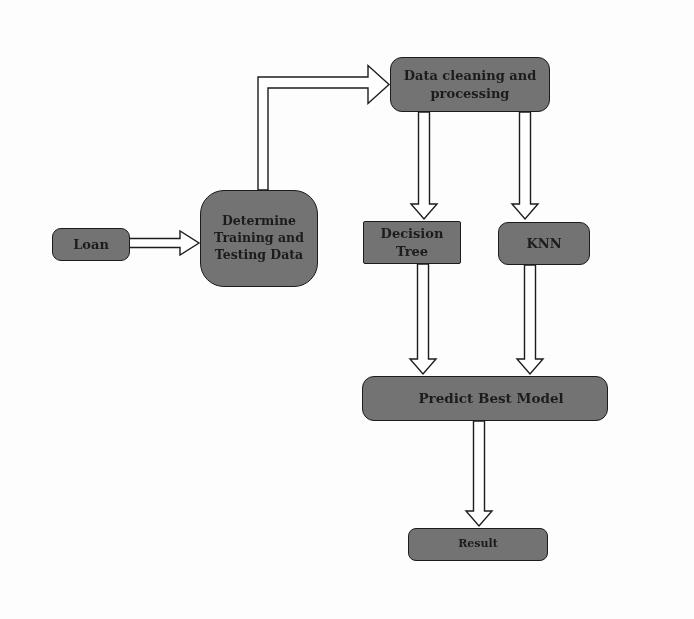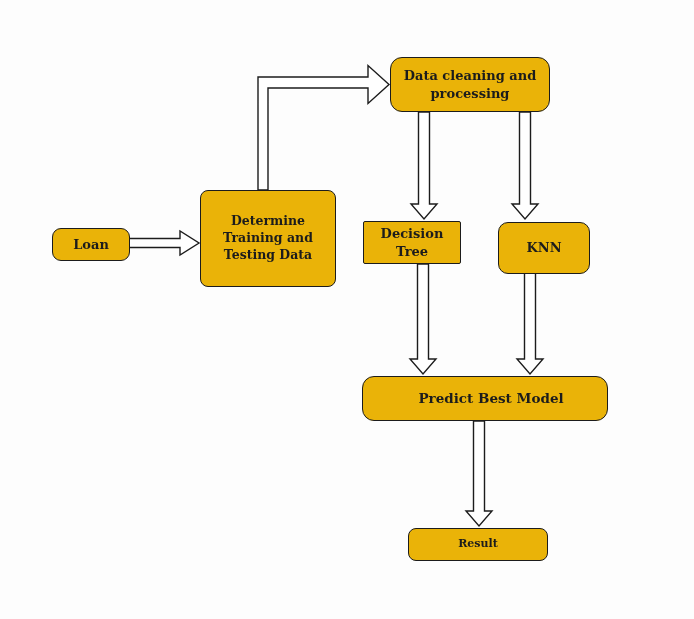--- a/index.html
+++ b/index.html
@@ -24,49 +24,49 @@
   }
   .arrows path {
     fill: #ffffff;
     stroke: #1c1c1c;
     stroke-width: 1.4;
     stroke-linejoin: miter;
   }
   .node {
     position: absolute;
     box-sizing: border-box;
-    background: #eab308;
+    background: #737373;
     border: 1.6px solid #1c1c1c;
     color: #1c1c1c;
     font-weight: bold;
     display: flex;
     align-items: center;
     justify-content: center;
     text-align: center;
     white-space: pre-line;
     line-height: 1.35;
   }
   .node-loan {
     left: 52px; top: 228px; width: 78px; height: 33px;
     border-radius: 9px; font-size: 13px;
   }
   .node-determine {
-    left: 200px; top: 190px; width: 136px; height: 97px;
-    border-radius: 8px; font-size: 12.5px;
+    left: 200px; top: 190px; width: 118px; height: 97px;
+    border-radius: 24px; font-size: 12.5px;
   }
   .node-cleaning {
     left: 390px; top: 57px; width: 160px; height: 55px;
     border-radius: 12px; font-size: 13px;
   }
   .node-dtree {
     left: 363px; top: 221px; width: 98px; height: 43px;
     border-radius: 2px; font-size: 13px;
   }
   .node-knn {
-    left: 498px; top: 222px; width: 92px; height: 52px;
+    left: 498px; top: 222px; width: 92px; height: 43px;
     border-radius: 10px; font-size: 13px;
   }
   .node-predict {
     left: 362px; top: 376px; width: 246px; height: 45px;
     border-radius: 12px; font-size: 13.5px; padding-left: 12px;
   }
   .node-result {
     left: 408px; top: 528px; width: 140px; height: 33px;
     border-radius: 8px; font-size: 11px;
   }

